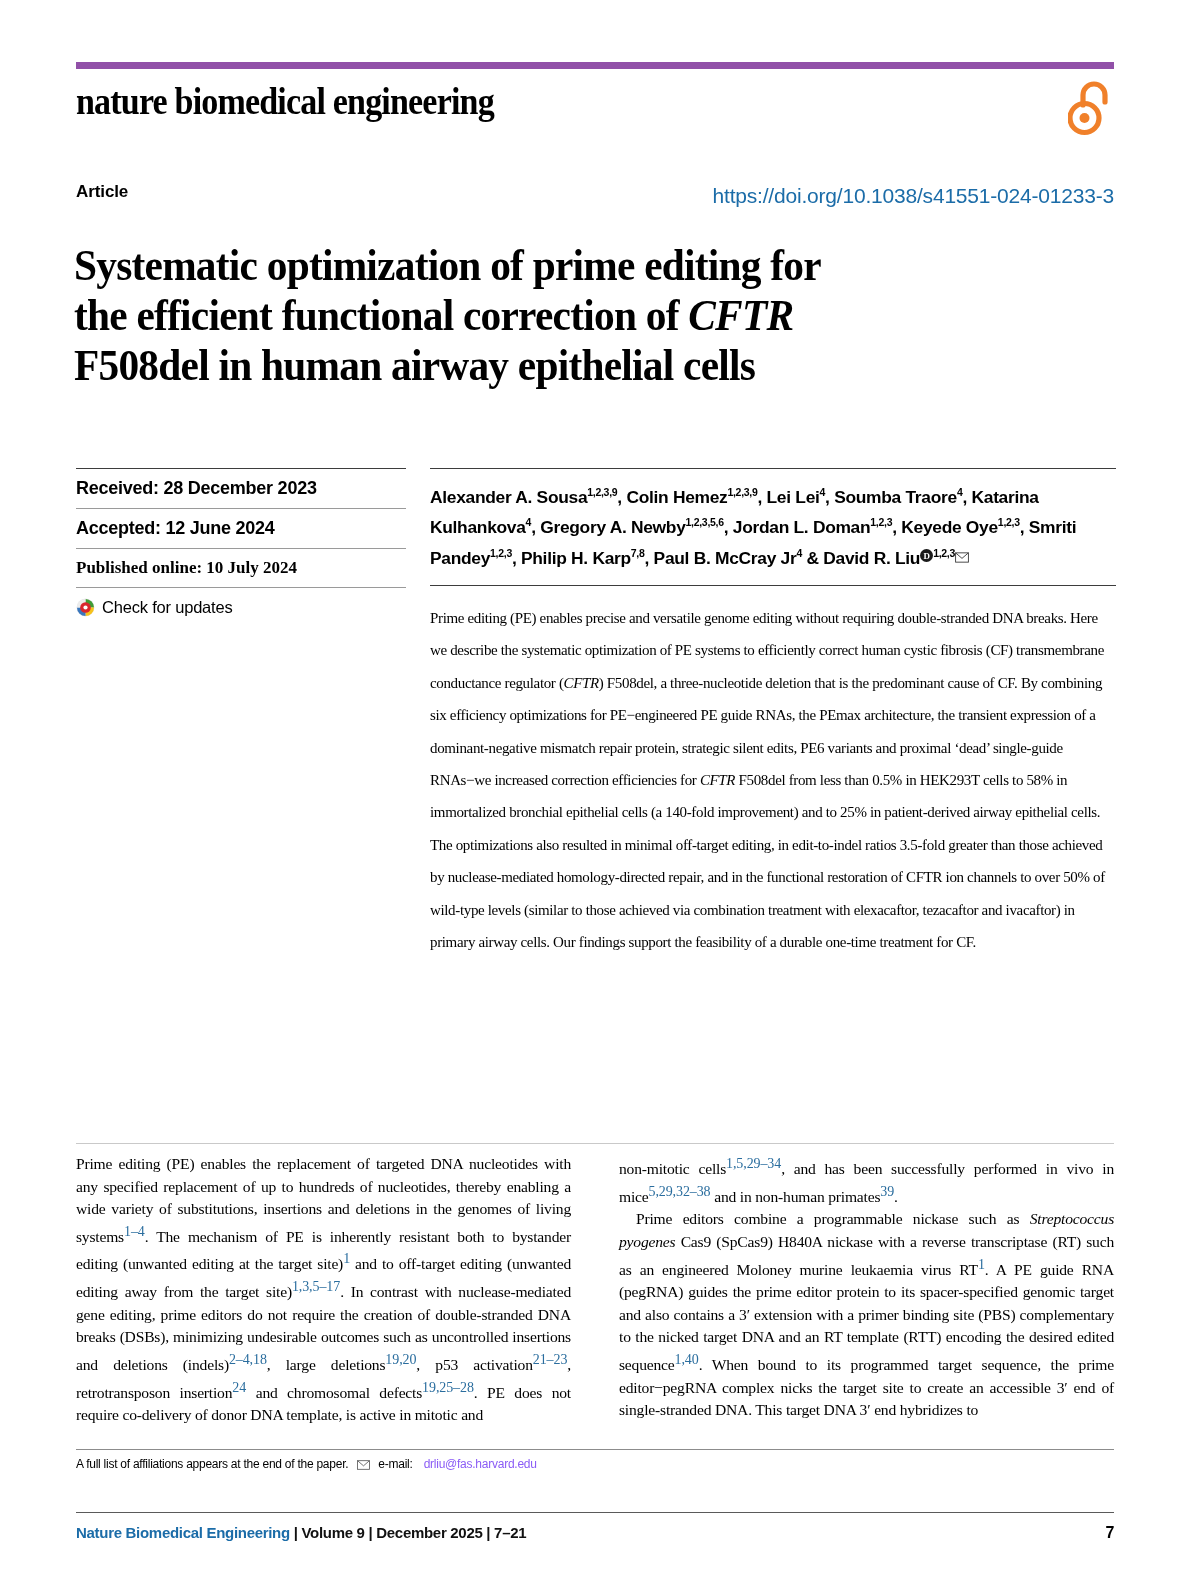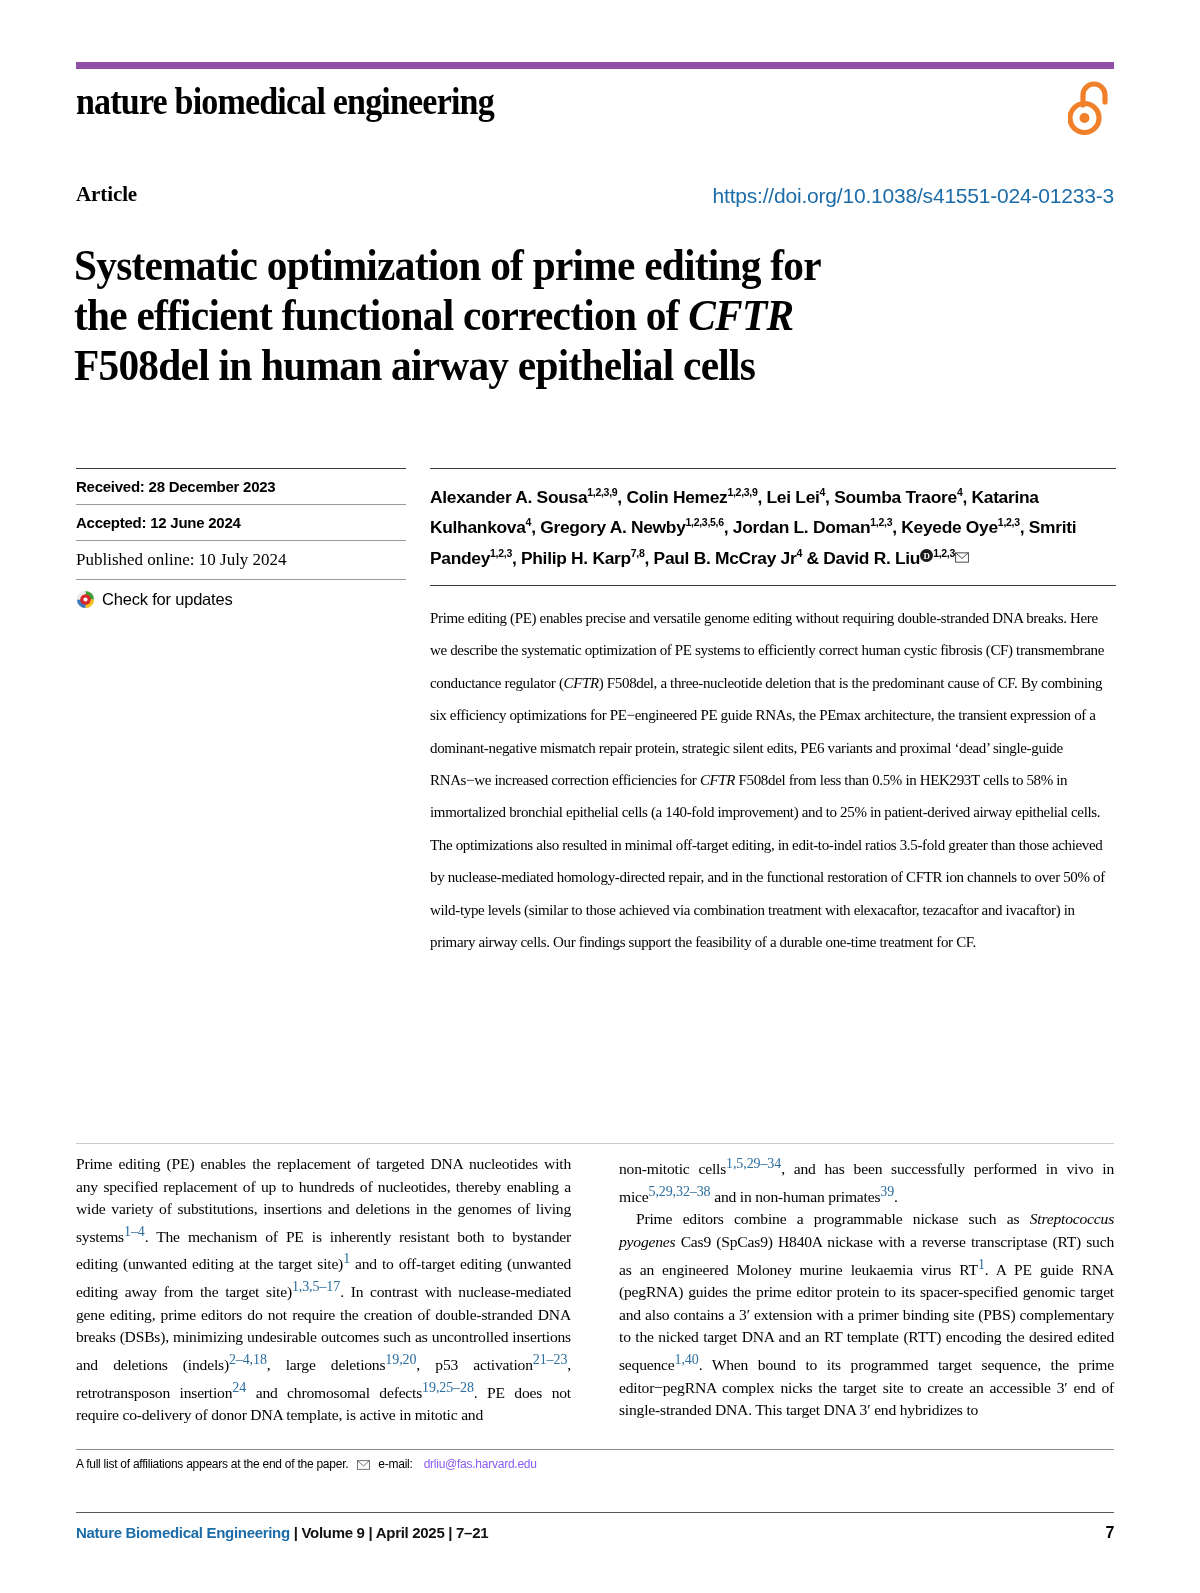--- a/index.html
+++ b/index.html
@@ -38,23 +38,23 @@
   .oa-icon {
     position: absolute;
     left: 1068px; top: 80px;
     width: 48px; height: 58px;
   }
 
   
   .article-label {
     position: absolute;
     left: 76px; top: 182px;
-    font-family: Liberation Serif, serif;
-    font-weight: 700;
-    font-size: 21px;
+    font-family: Liberation Sans, sans-serif;
+    font-weight: 700;
+    font-size: 17px;
     letter-spacing: -0.1px;
   }
   .doi-link {
     position: absolute;
     right: 86px; top: 184px;
     font-family: "Liberation Sans", sans-serif;
     font-weight: 400;
     font-size: 21px;
     color: #1b6ca8;
     text-decoration: none;
@@ -81,27 +81,27 @@
   .meta-col {
     position: absolute;
     left: 76px; top: 468px;
     width: 330px;
   }
   .meta-rule { border-top: 1.6px solid #3d3d3d; }
   .meta-rule-thin { border-top: 1px solid #9a9a9a; }
   .meta-row {
     font-family: "Liberation Sans", sans-serif;
     font-weight: 700;
-    font-size: 15px;
+    font-size: 18px;
     padding: 9px 0 9px 0;
     letter-spacing: -0.25px;
   }
   .meta-row.serifrow {
     font-family: "Liberation Serif", serif;
-    font-weight: 400;
+    font-weight: 700;
     font-size: 17px;
     letter-spacing: 0;
   }
   .crossmark {
     display: flex;
     align-items: center;
     gap: 7px;
     padding: 10px 0 0 0;
     font-family: "Liberation Sans", sans-serif;
     font-weight: 500;
@@ -318,18 +318,18 @@
           <rect x="0.7" y="0.7" width="14.6" height="10.6" fill="none" stroke="#555" stroke-width="1"></rect>
           <path d="M0.7 0.7 L8 7 L15.3 0.7" fill="none" stroke="#555" stroke-width="1"></path>
         </svg>
     </span>
     <span>e-mail:</span>&nbsp;<a href="#">drliu@fas.harvard.edu</a>
   </div>
 
   <div class="footer-rule"></div>
   <div class="footer">
     <div>
-      <span class="jname">Nature Biomedical Engineering</span><span class="fcite"> | Volume 9 | April 2025 | 7–21</span>
+      <span class="jname">Nature Biomedical Engineering</span><span class="fcite"> | Volume 9 | December 2025 | 7–21</span>
     </div>
     <div class="pageno">7</div>
   </div>
 
 </div>
 
 </body></html>

